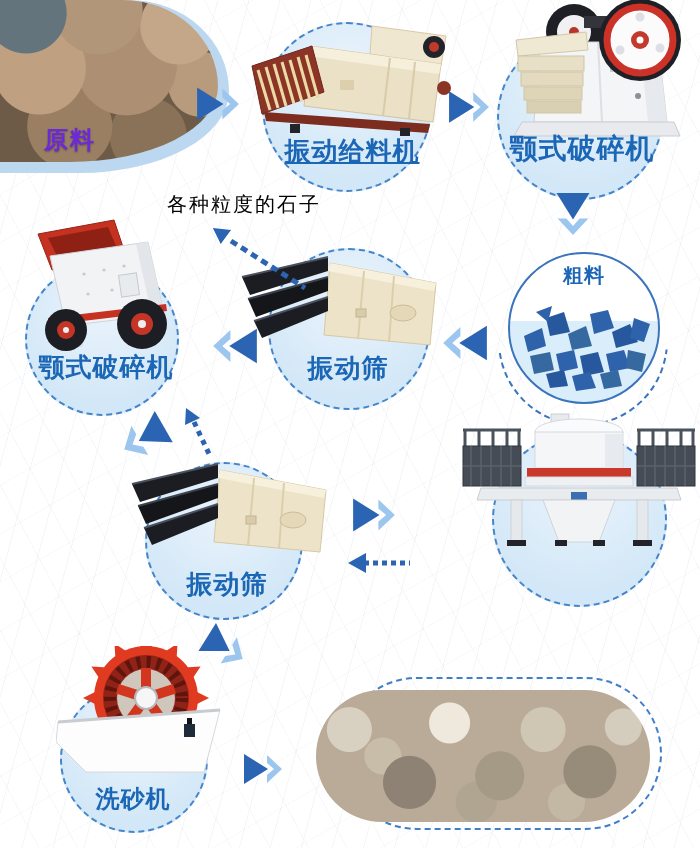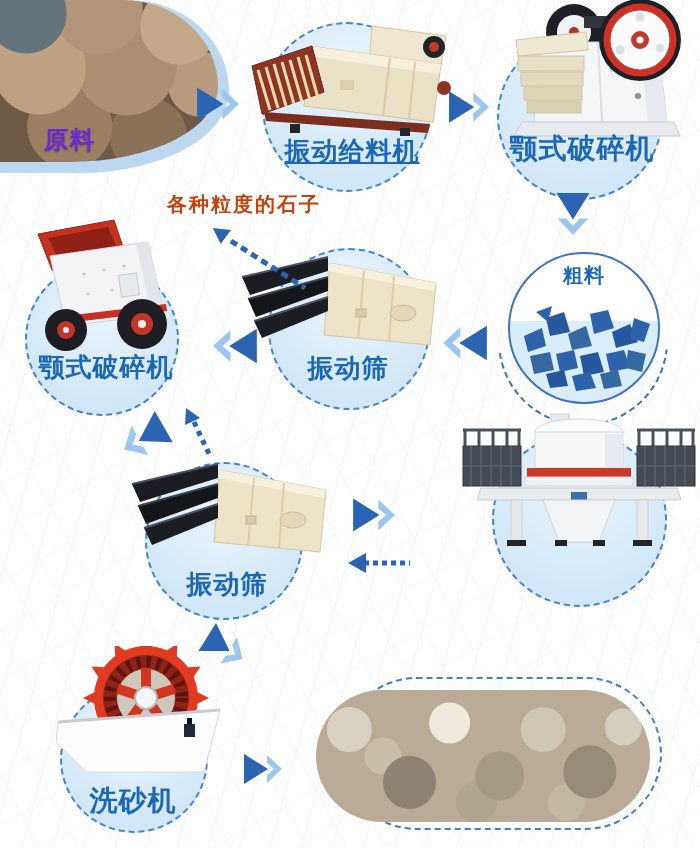--- a/index.html
+++ b/index.html
@@ -21,21 +21,21 @@
     border:2.5px dashed #3a74bd;position:absolute;box-sizing:border-box;
     clip-path:inset(55% -4px -4px -4px);}
   .c-screen1{left:268px;top:248px;width:162px;height:162px;}
   .c-impact{left:25px;top:262px;width:154px;height:154px;}
   .c-screen2{left:145px;top:462px;width:158px;height:158px;}
   .c-sandmaker{left:492px;top:432px;width:175px;height:175px;}
   .c-washer{left:60px;top:685px;width:148px;height:148px;}
   .machine{position:absolute;}
   .node-label{position:absolute;color:#1b67b6;font-weight:bold;font-size:26px;
     letter-spacing:1px;text-align:center;line-height:1.1;}
-  .note{position:absolute;color:#c2410c;font-size:20px;font-weight:bold;letter-spacing:2px;}
+  .note{position:absolute;color:#000000;font-size:20px;font-weight:normal;letter-spacing:2px;}
   .arrow{position:absolute;}
   .rawblob-edge{position:absolute;left:0;top:0;width:229px;height:173px;
     background:#bcd8f0;border-radius:0 48% 72% 0 / 0 58% 52% 0;}
   .rawblob{position:absolute;left:0;top:0;width:218px;height:162px;
     border-radius:0 45% 70% 0 / 0 55% 48% 0;overflow:hidden;
     background:
       radial-gradient(circle at 12% 8%,  #64747c 0 40px, transparent 41px),
       radial-gradient(circle at 45% 6%,  #b2967a 0 44px, transparent 45px),
       radial-gradient(circle at 82% 16%, #c3a788 0 38px, transparent 39px),
       radial-gradient(circle at 18% 42%, #bfa182 0 46px, transparent 47px),
@@ -345,15 +345,15 @@
     <line x1="20" y1="14" x2="66" y2="14" stroke="#2b64b2" stroke-width="5" stroke-dasharray="5 4"></line>
     <polygon points="4,14 22,4 22,24" fill="#2b64b2"></polygon>
   </svg>
 
   <div class="node-label" style="left:272px;top:137px;width:160px;text-decoration:underline;">振动给料机</div>
   <div class="node-label" style="left:492px;top:134px;width:180px;font-size:28px;">颚式破碎机</div>
   <div class="node-label" style="left:544px;top:264px;width:80px;font-size:20px;">粗料</div>
   <div class="node-label" style="left:288px;top:354px;width:120px;">振动筛</div>
   <div class="node-label" style="left:26px;top:353px;width:160px;">颚式破碎机</div>
   <div class="node-label" style="left:167px;top:570px;width:120px;">振动筛</div>
-  <div class="node-label" style="left:83px;top:786px;width:100px;font-size:28px;">洗砂机</div>
+  <div class="node-label" style="left:83px;top:786px;width:100px;font-size:24px;">洗砂机</div>
   <div class="note" style="left:167px;top:191px;">各种粒度的石子</div>
 </div>
 
 </body></html>

